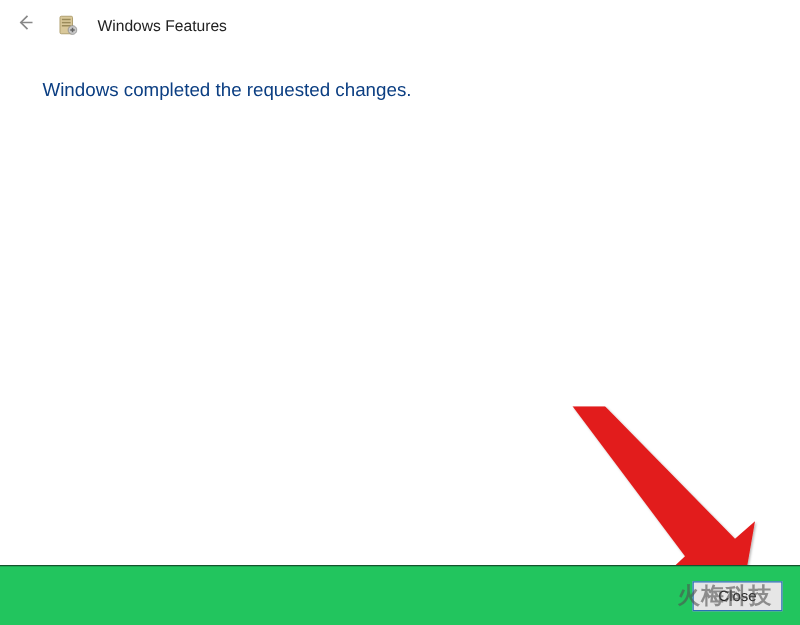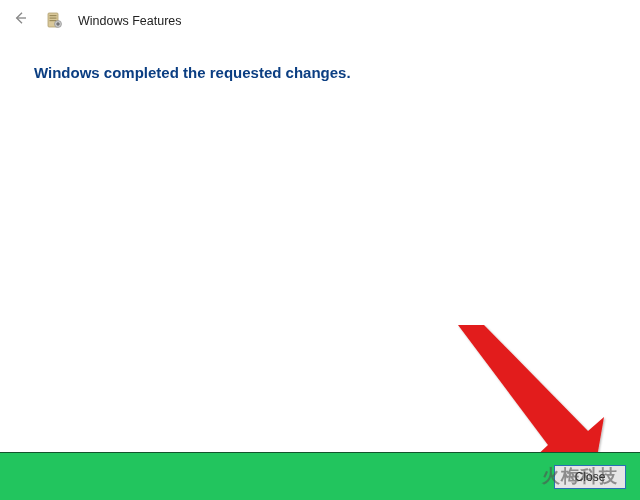--- a/index.html
+++ b/index.html
@@ -48,21 +48,20 @@
     .title-text {
       font-size: 12.5px;
       color: #222;
     }
     .content {
       padding: 28px 34px;
     }
     .message {
       font-size: 15px;
       color: #0b3e82;
-      font-weight: bold;
     }
     .footer {
       position: absolute;
       left: 0;
       right: 0;
       bottom: 0;
       height: 48px;
       background: #22c55e;
       border-top: 1px solid #14532d;
       display: flex;

